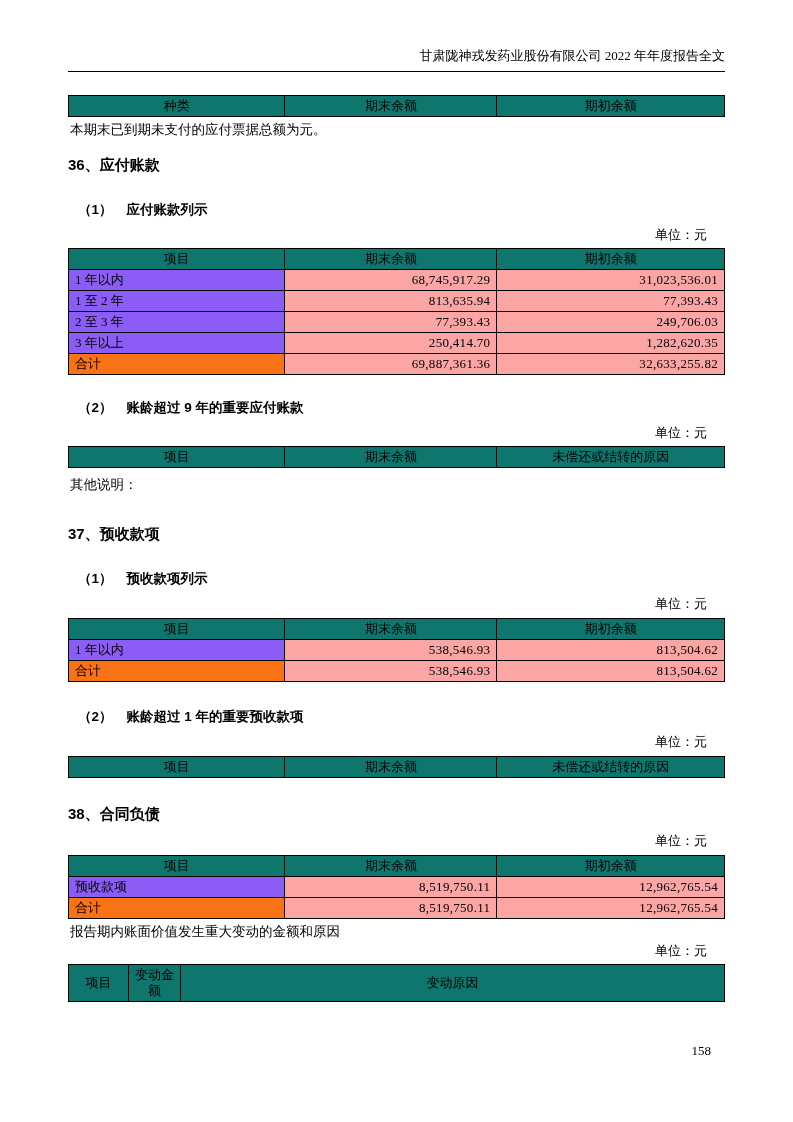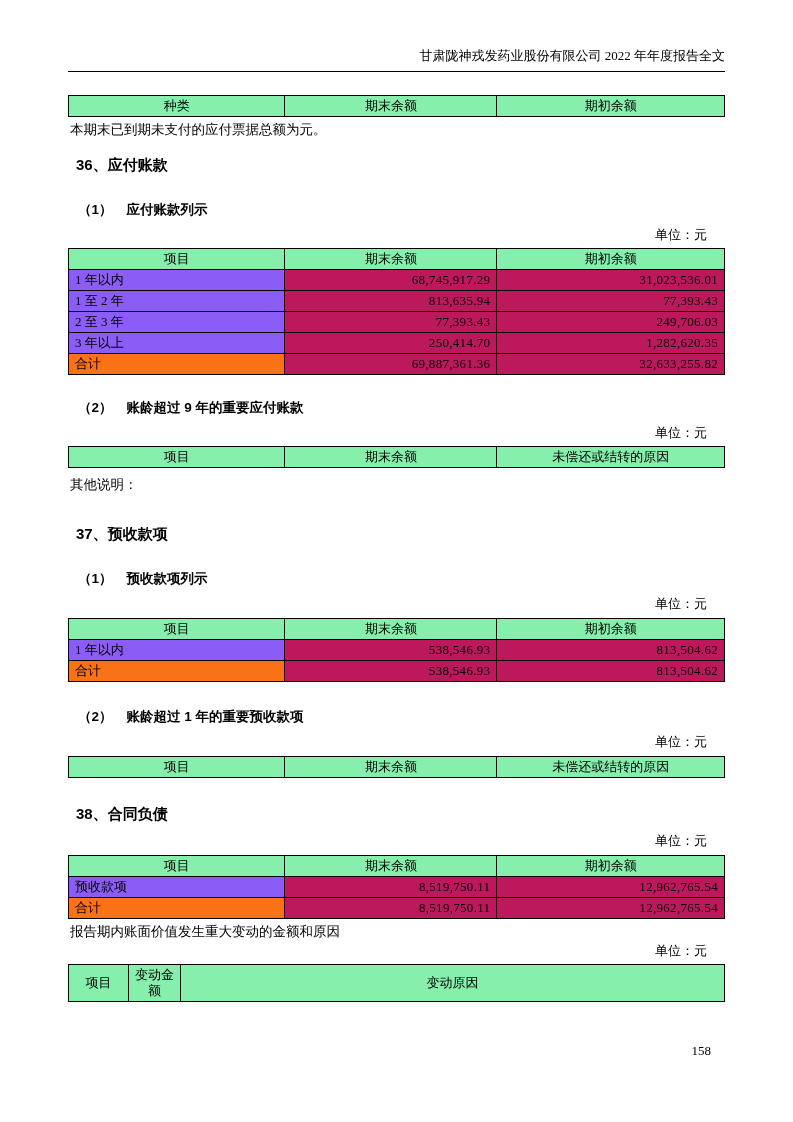--- a/index.html
+++ b/index.html
@@ -10,34 +10,34 @@
   }
   .page { position:relative; width:793px; height:1122px; box-sizing:border-box; padding:0 68px; overflow:hidden; }
 
   .doc-header {
     padding-top:47px; padding-bottom:6px; border-bottom:1.5px solid #000;
     text-align:right; font-size:13px; line-height:18px;
   }
 
   .tbl { width:100%; border-collapse:collapse; table-layout:fixed; font-size:13px; }
   .tbl th, .tbl td { border:1px solid #000; padding:2px 6px; line-height:16px; overflow:hidden; box-sizing:border-box; }
-  .tbl th { background:#86efac; font-weight:normal; text-align:center; }
+  .tbl th { background:#0f766e; font-weight:normal; text-align:center; }
   .tbl td.label { text-align:left; background:#8b5cf6; }
-  .tbl td.num { text-align:right; letter-spacing:0.3px; background:#be185d; }
+  .tbl td.num { text-align:right; letter-spacing:0.3px; background:#fca5a5; }
   .tbl td.total-label { background:#f97316; text-align:left; }
 
   col.c1 { width:33.0%; } col.c2 { width:32.3%; } col.c3 { width:34.7%; }
   col.n1 { width:60px; } col.n2 { width:52px; }
 
   .note { font-size:13.5px; line-height:18px; margin:0; }
   .unit { text-align:right; padding-right:18px; font-size:13px; line-height:17px; }
 
   .sechead {
     font-family:"Liberation Sans","DejaVu Sans",sans-serif;
-    font-weight:bold; font-size:15px; line-height:20px; margin:8px;
+    font-weight:bold; font-size:15px; line-height:20px; margin:0;
   }
   .subhead {
     font-family:"Liberation Sans","DejaVu Sans",sans-serif;
     font-weight:bold; font-size:13.5px; line-height:18px; margin:0; padding-left:10px;
   }
   .subnum { margin-right:14px; }
 
   .mt-billtypes { margin-top:23px; }
   .mt-notebills { margin-top:4px; padding-left:2px; }
   .mt-h36 { margin-top:16px; }

